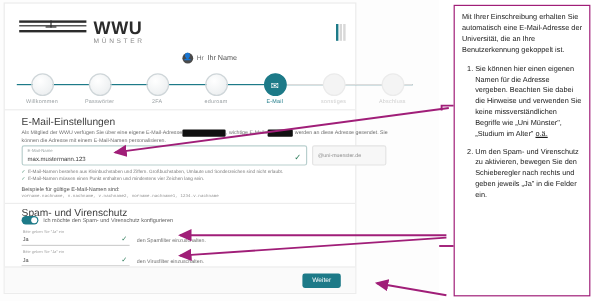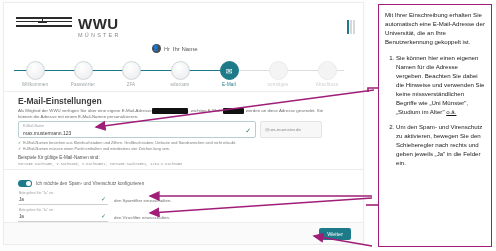--- a/index.html
+++ b/index.html
@@ -13,21 +13,21 @@
   }
   .screen { position:absolute; left:0; top:0; width:496px; height:251px; }
 
   
   .app {
     position:absolute; left:0; top:0; width:366px; height:251px;
     background:#fdfdfd;
     overflow:hidden;
   }
   .app-card {
-    position:absolute; left:3px; top:2px; width:361px; height:243px;
+    position:absolute; left:3px; top:2px; width:294px; height:243px;
     background:#ffffff;
     border:1px solid #ececec;
   }
 
   
   .header { position:absolute; left:0; top:0; width:100%; height:46px; }
   .logo { position:absolute; left:12px; top:7px; width:100px; height:32px; }
   .logo-bars { position:absolute; left:0; top:7px; width:56px; }
   .bar { background:#2b2b2b; margin-bottom:2px; }
   .b1 { height:2px; width:56px; }
@@ -82,21 +82,21 @@
   }
   .step.future .dot { background:#f4f4f4; border:1px solid #ebebeb; }
   .step .lbl { font-size:4.5px; color:#9aa0a3; margin-top:2px; letter-spacing:0.2px;}
   .step.current .lbl { color:#1d7a88; }
   .step.future .lbl { color:#cdcdcd; }
 
   
   .hr { position:absolute; left:0; width:100%; height:1px; background:#ededed; }
 
   
-  .sec-title { position:absolute; font-size:8.5px; color:#3d3d3d;font-weight:bold; }
+  .sec-title { position:absolute; font-size:8.5px; color:#3d3d3d; }
   .body-text { position:absolute; font-size:4.4px; line-height:6.2px; color:#6f6f6f; }
   .redacted { display:inline-block; background:#111; color:transparent; border-radius:1px; }
 
   
   .field {
     position:absolute; left:14px; top:118px; width:238px; height:17px;
     border:1px solid #b9cfce; border-radius:2px; background:#fff;
   }
   .field .flabel { position:absolute; left:4px; top:1.5px; font-size:3.6px; color:#9aa3a3; }
   .field .fval { position:absolute; left:4px; top:8px; font-size:5px; color:#3d3d3d; }
@@ -243,20 +243,21 @@
       </div>
       <div class="rule" style="left:14px; top:143px; width:320px;">
         <span class="ck">✓</span><span>E-Mail-Namen müssen einen Punkt enthalten und mindestens vier Zeichen lang sein.</span>
       </div>
 
       <div class="body-text" style="left:14px; top:152px; font-size:4.6px; color:#555;">Beispiele für gültige E-Mail-Namen sind:</div>
       <div class="mono" style="position:absolute; left:14px; top:159px;">vorname.nachname, v.nachname, v.nachname2, vorname.nachname1, 1234.v.nachname</div>
 
       <div class="hr" style="top:166px;"></div>
 
+      <div class="sec-title" style="left:14px; top:169px;">Spam- und Virenschutz</div>
 
       <div class="toggle-row">
         <div class="toggle">
           <div class="knob"></div>
         </div>
         <div class="toggle-label">Ich möchte den Spam- und Virenschutz konfigurieren</div>
       </div>
 
       <div class="sel" style="left:14px; top:188px;">
         <div class="slabel">Bitte geben Sie "Ja" ein</div>

